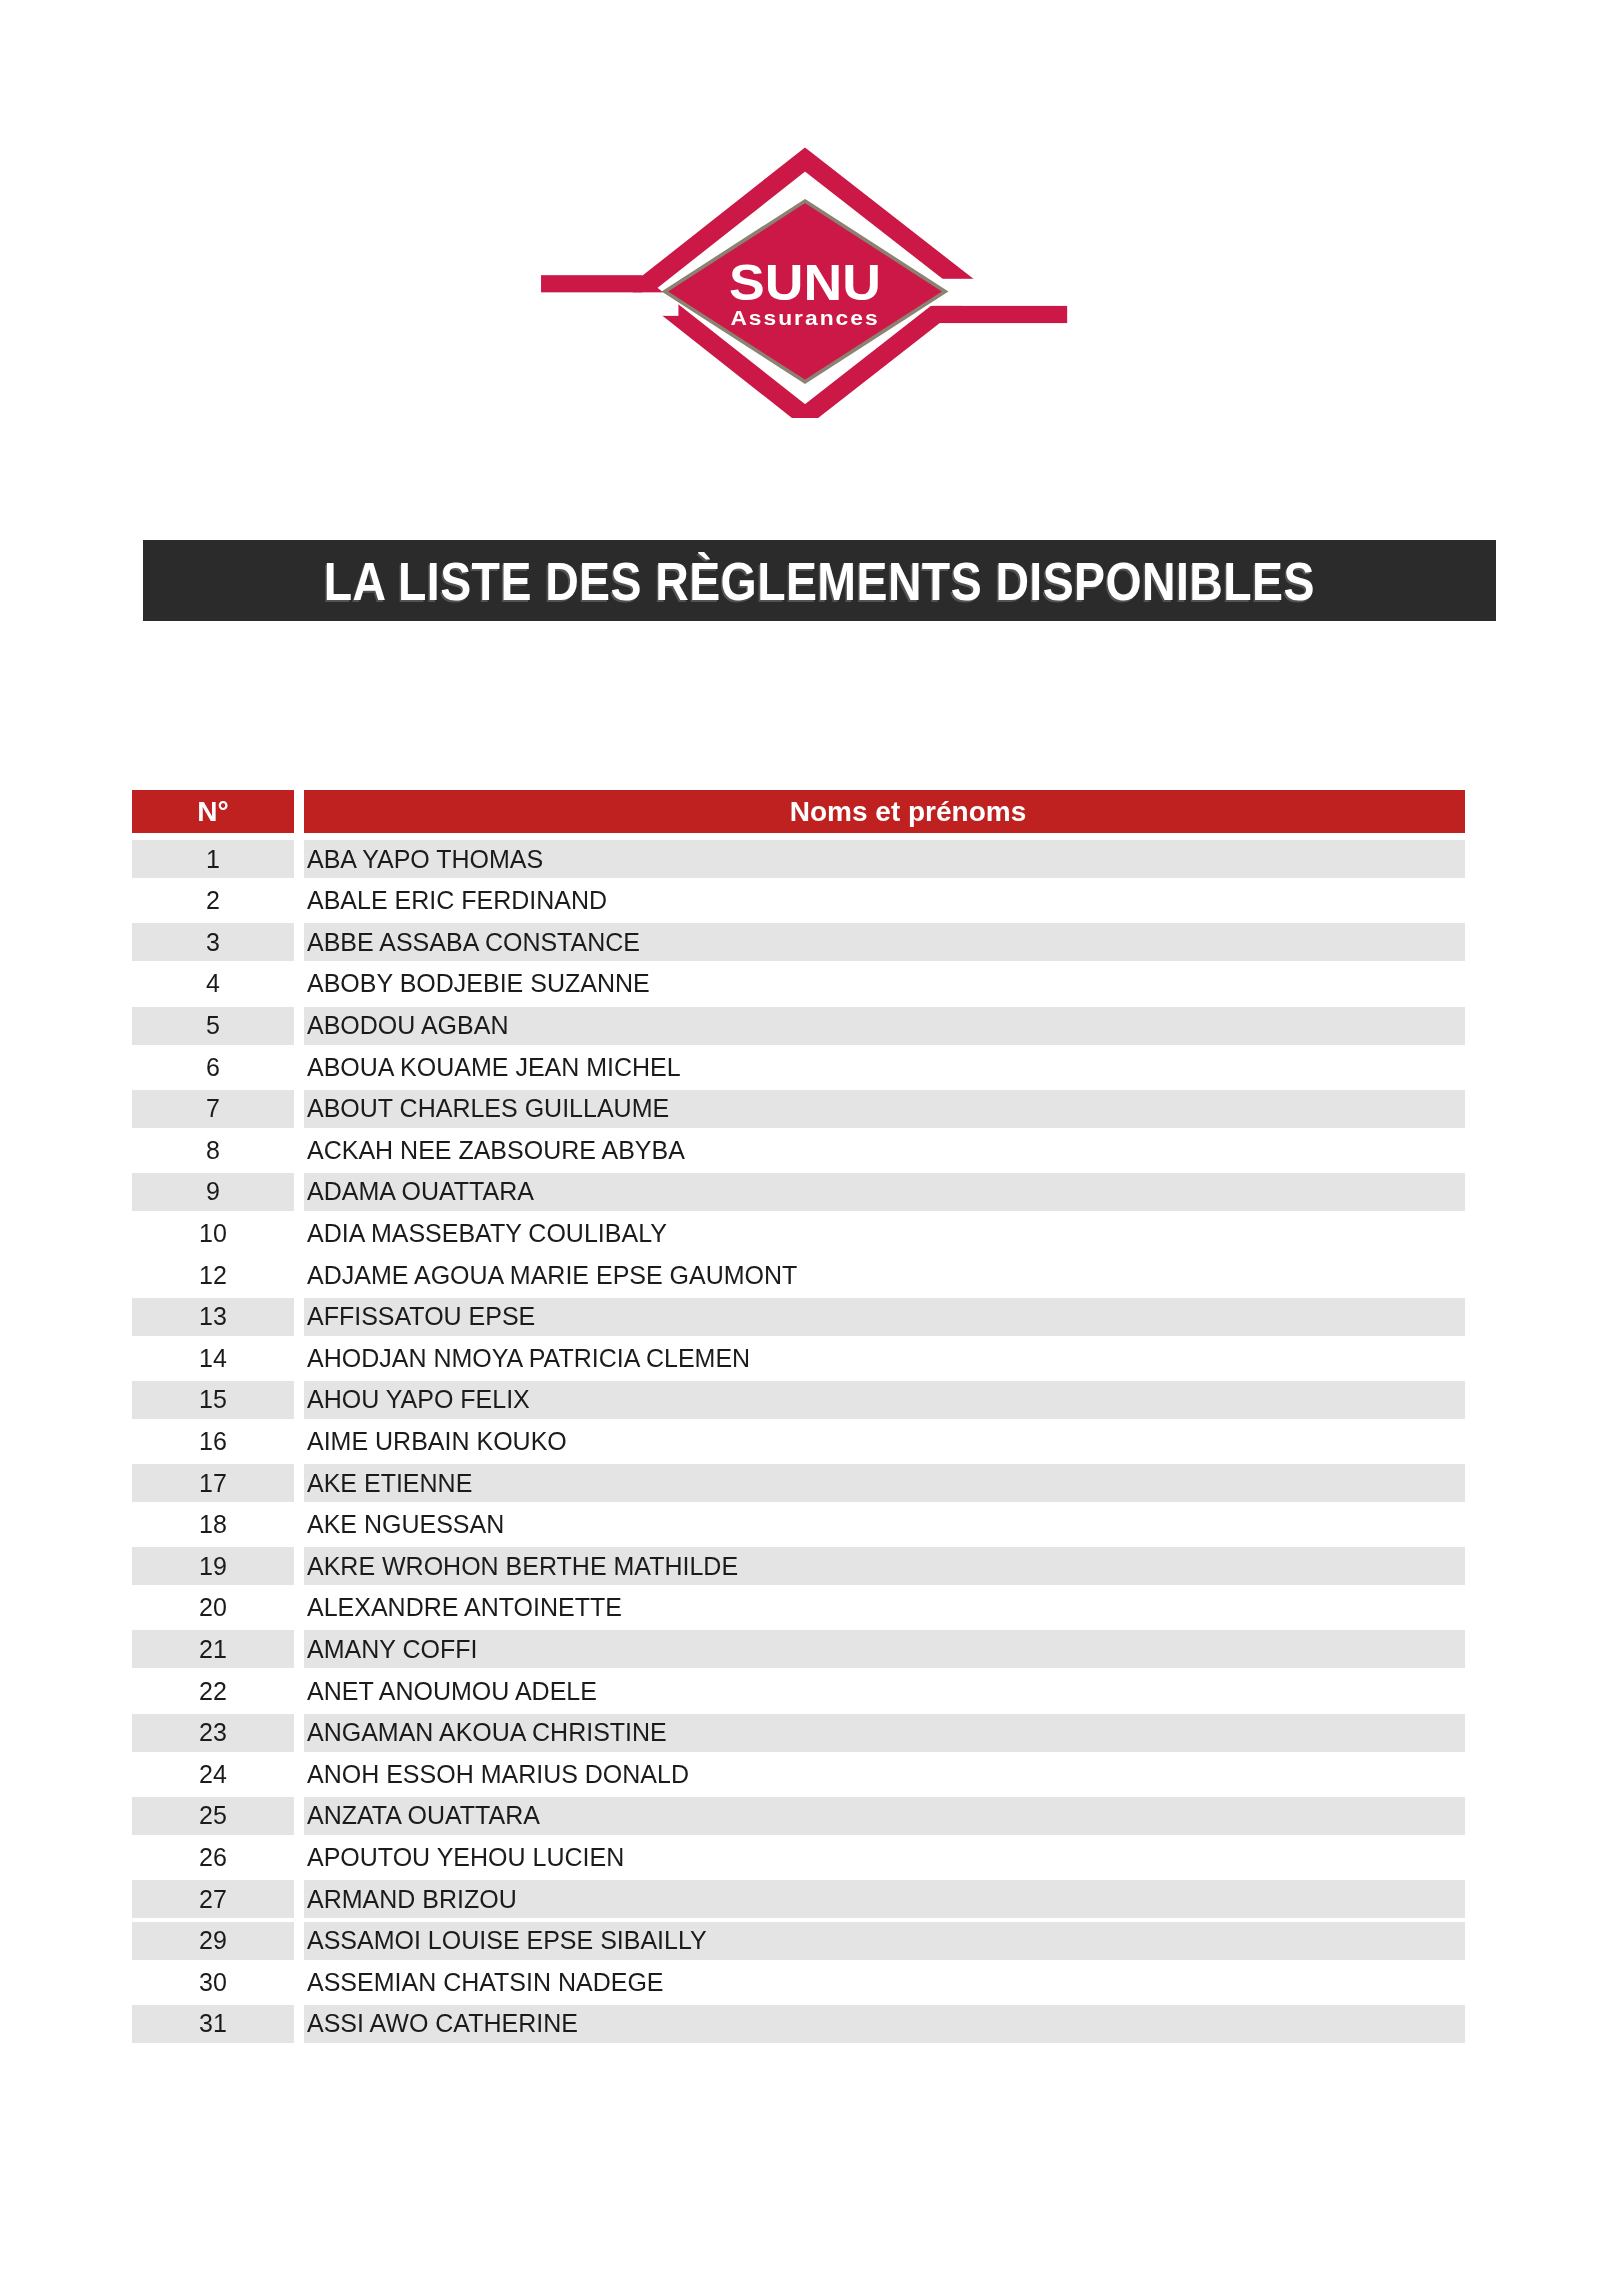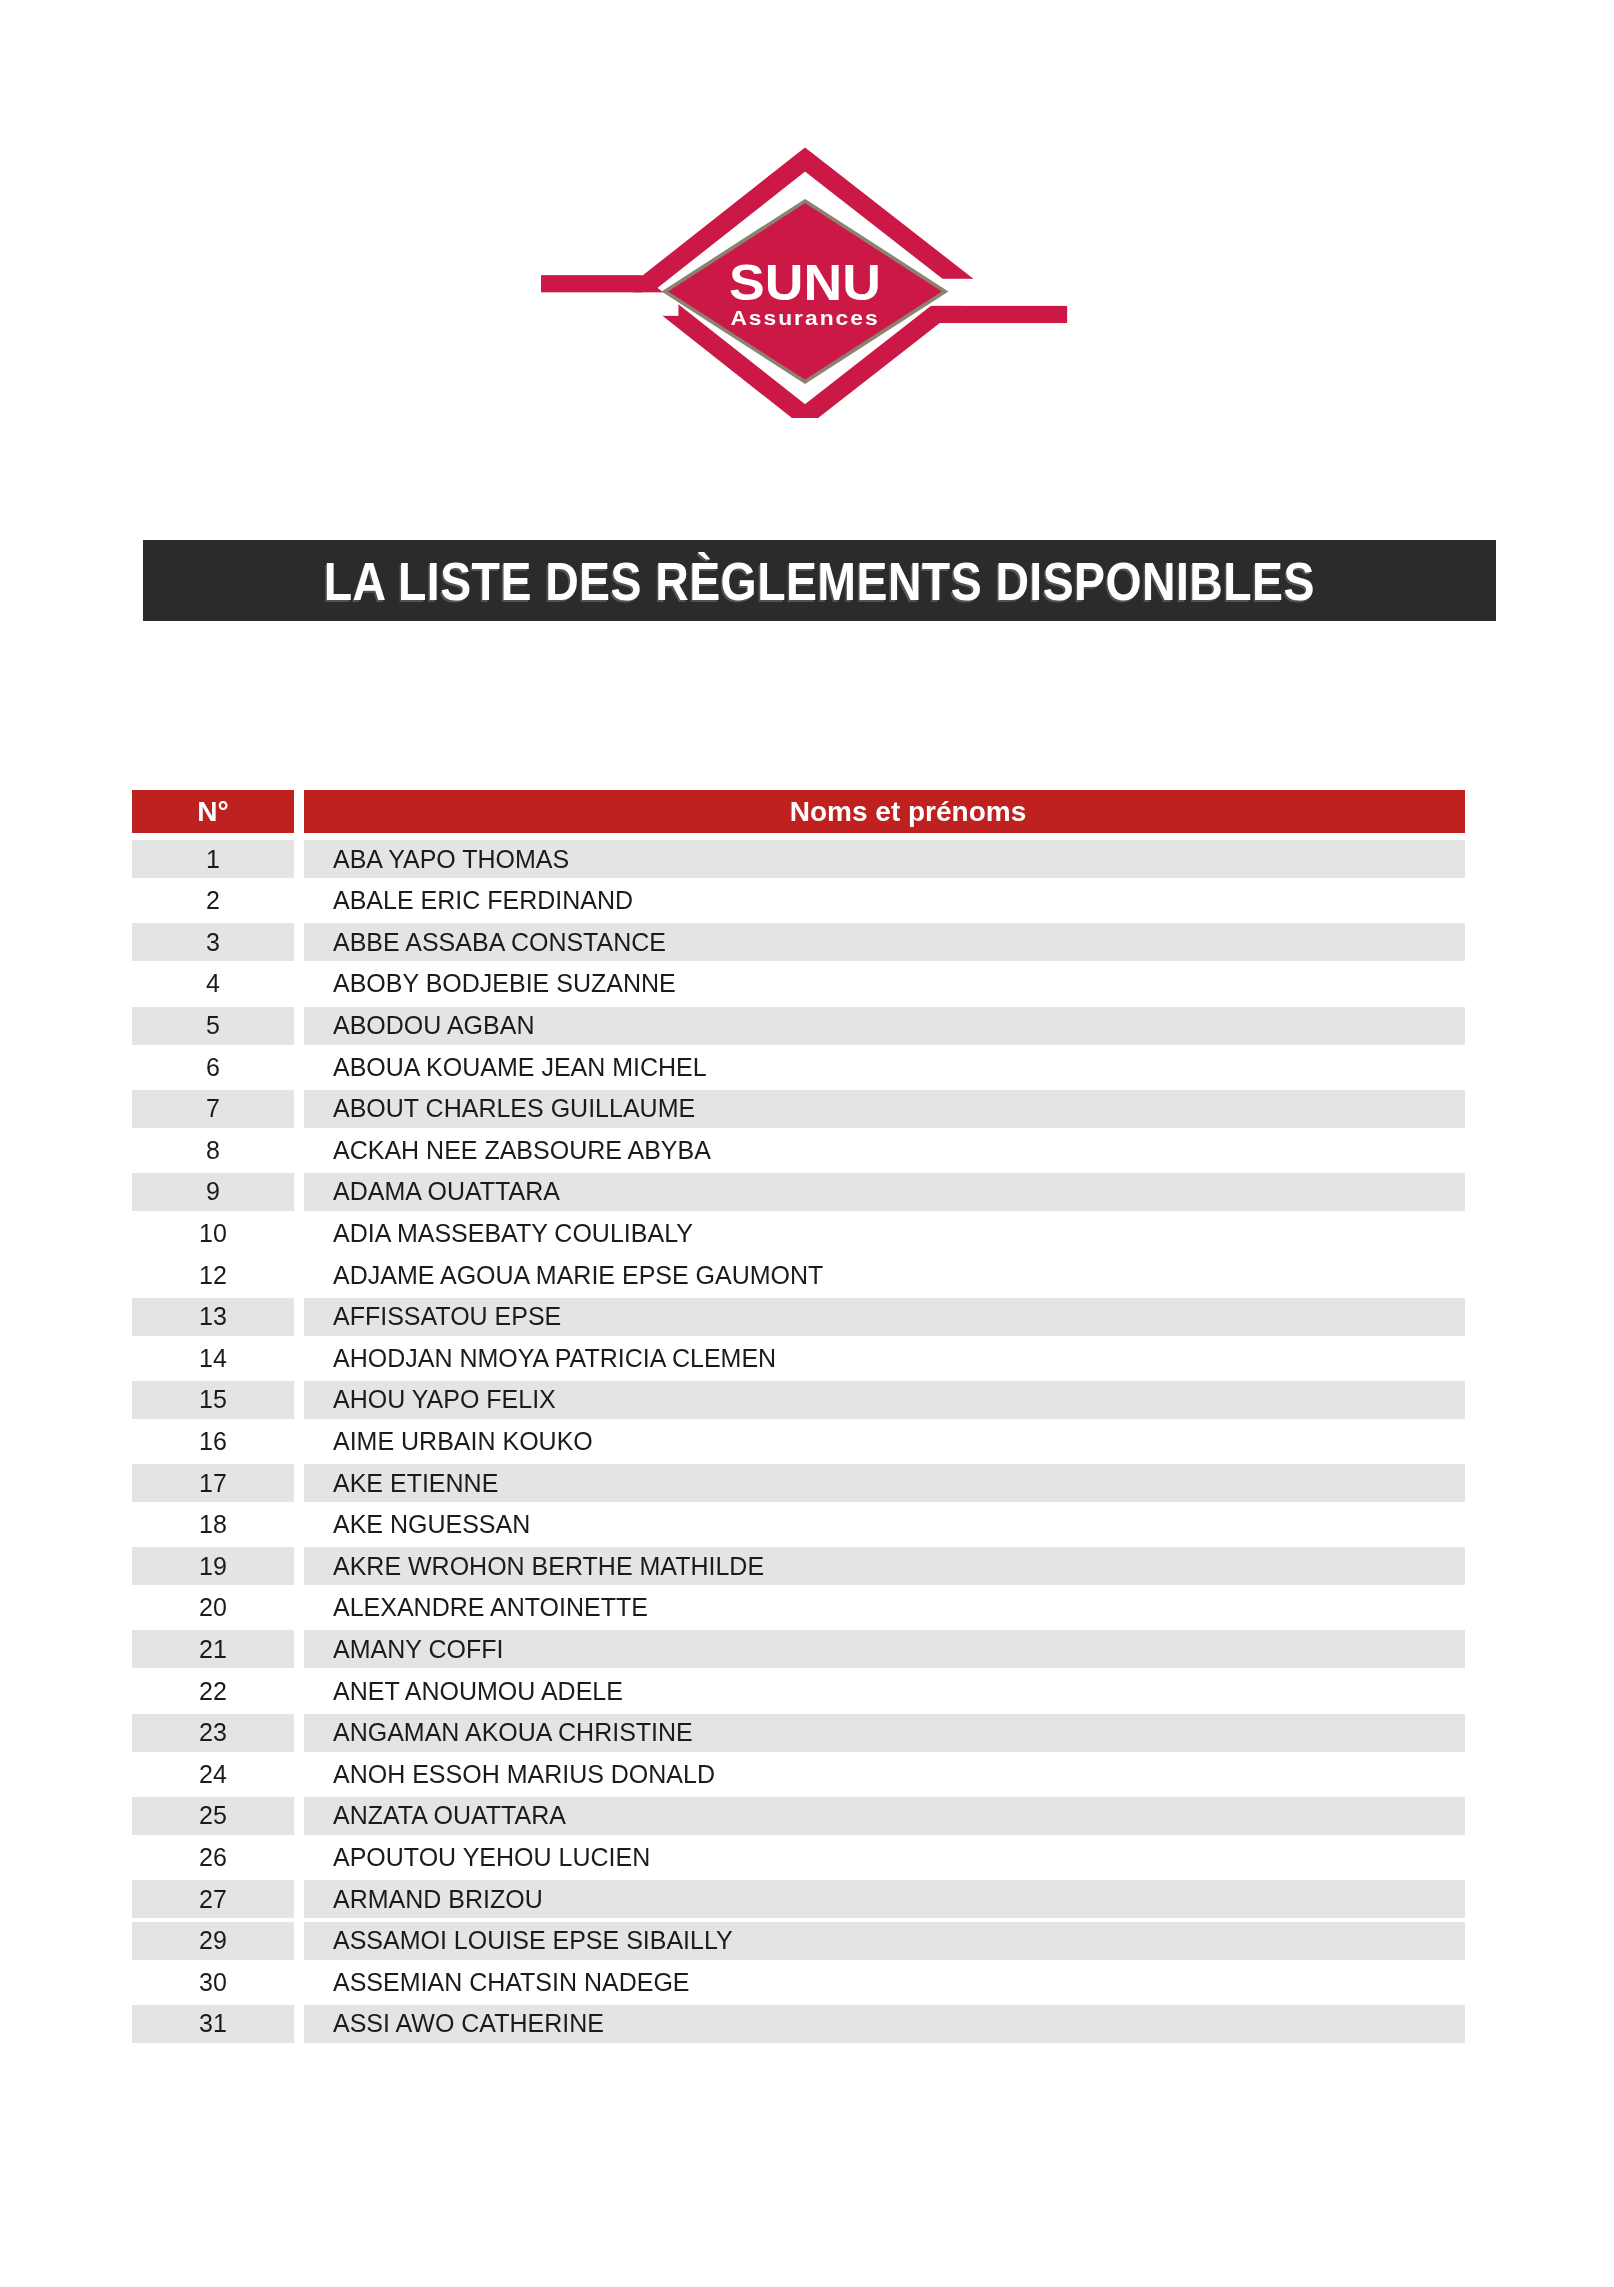--- a/index.html
+++ b/index.html
@@ -97,21 +97,21 @@
   }
   .tr .td {
     display: flex;
     align-items: center;
     font-size: 25px;
     color: var(--text-color);
     background: #ffffff;
   }
   .tr.alt .td { background: var(--row-alt); }
   .td.col-num { justify-content: center; }
-  .td.col-name { padding-left: 29px; }
+  .td.col-name { padding-left: 3px; }
 </style>
 </head>
 <body>
 
 <div class="page">
 
   <div class="logo">
     <svg viewBox="0 0 590 302" xmlns="http://www.w3.org/2000/svg">
 
       <polygon class="ring" points="295,16 477,158 295,300 115,158"></polygon>

